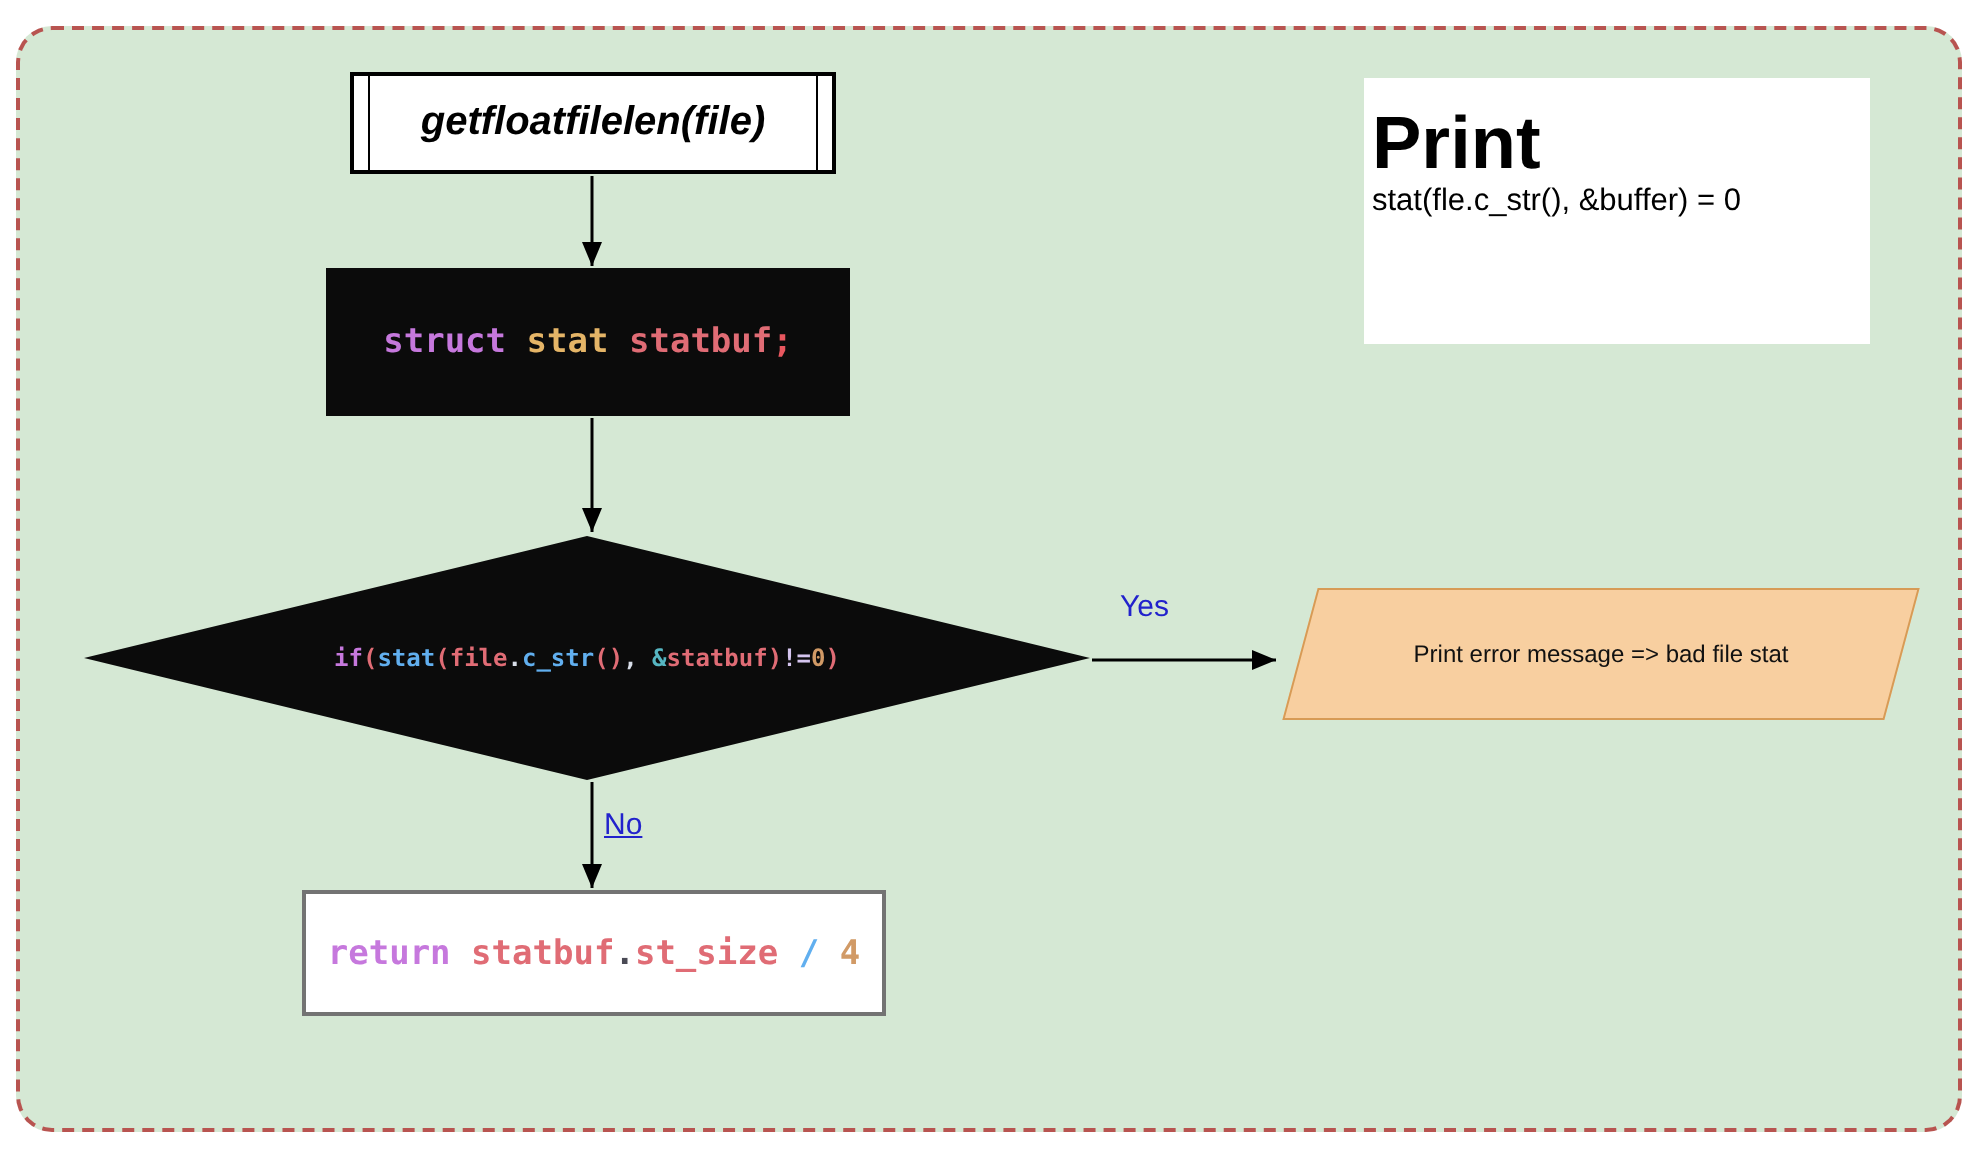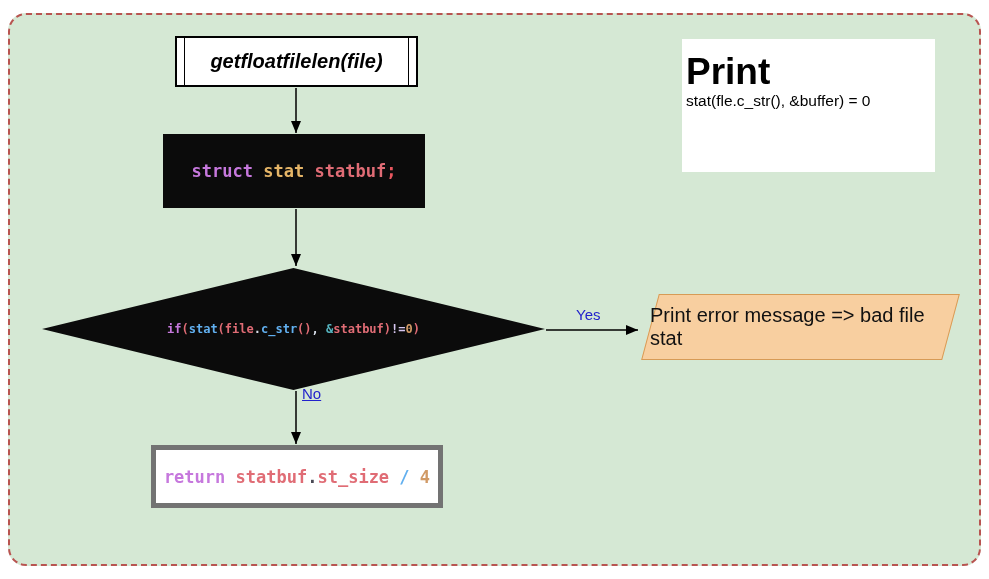--- a/index.html
+++ b/index.html
@@ -76,39 +76,39 @@
     display: flex; align-items: center; justify-content: center;
   }
   .error-node .par-bg {
     position: absolute; left: 0; top: 0; right: 0; bottom: 0;
     background: var(--orange_fill, #f8cfa0);
     border: 1.5px solid var(--orange_stroke, #d79b56);
     transform: skewX(-15deg);
   }
   .error-label {
     position: relative;
-    font-size: 20px; color: #111111;
+    font-size: 12px; color: #111111;
   }
 
   
   .return-node {
     left: 151px; top: 445px; width: 292px; height: 63px;
     background: var(--shape_white, #ffffff);
-    border: 5px solid #737373;
+    border: 2px solid #737373;
     display: flex; align-items: center; justify-content: center;
   }
 
   
   .edge-label {
     position: absolute;
     font-size: 15px;
     color: var(--label_blue, #2222cc);
   }
-  .yes-label { left: 560px; top: 306px; margin-left: 16px; }
-  .no-label  { left: 302px; top: 385px; text-decoration: underline; }
+  .yes-label { left: 560px; top: 295px; }
+  .no-label  { left: 302px; top: 404px; text-decoration: underline; }
 
   
   .note-box {
     left: 682px; top: 39px; width: 253px; height: 133px;
     background: var(--shape_white, #ffffff);
     padding: 0 4px;
     color: #000000;
   }
   .note-title {
     margin: 14px 0 0 0;

